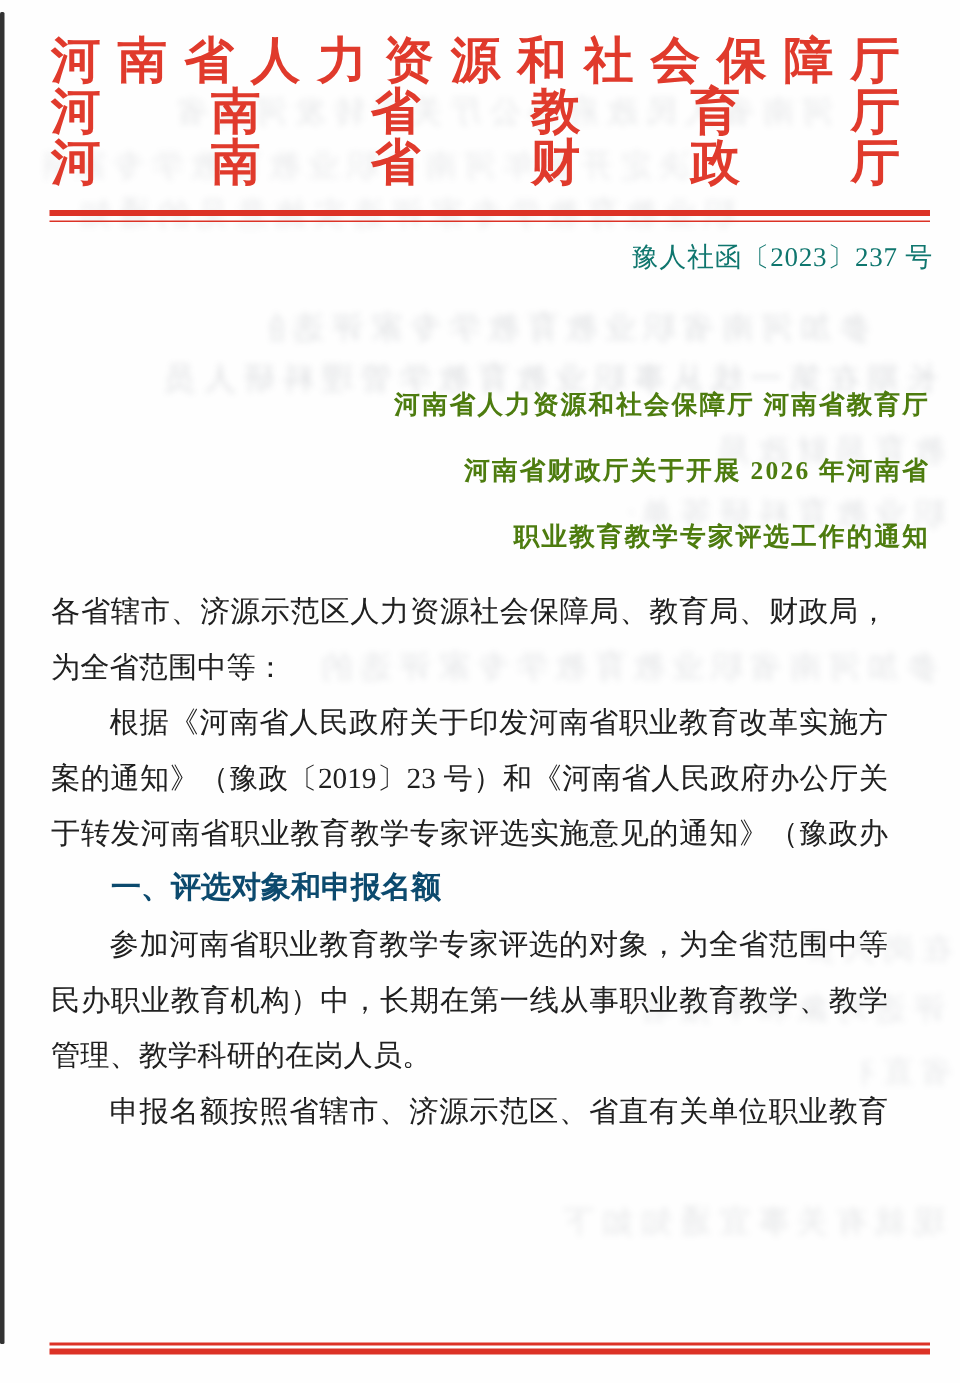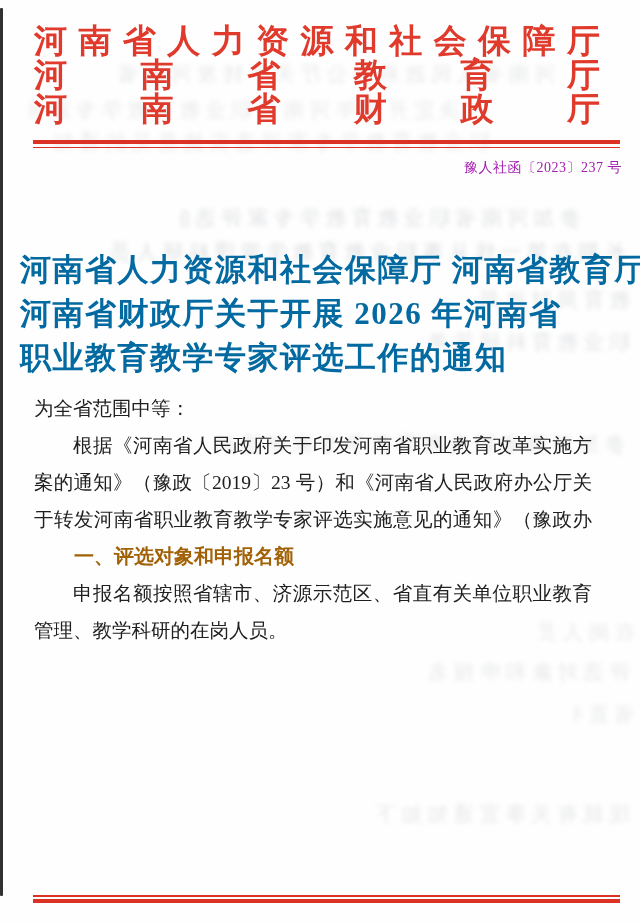--- a/index.html
+++ b/index.html
@@ -17,36 +17,36 @@
   .orgs{position:absolute;left:34px;top:24px;width:566px;color:#e03a2c;font-weight:700;}
   .org-line{display:flex;justify-content:space-between;height:34px;font-size:33px;line-height:34px;}
   
   .rule{position:absolute;left:33px;width:587px;}
   .rule-header{top:140px;}
   .rule-footer{top:895px;}
   .rule .thick{height:4px;background:#dc3226;}
   .rule .thin{height:1.5px;background:#dc3226;}
   .rule .gap{height:2.5px;}
   .doc-no{
-    position:absolute;top:159px;right:18px;font-size:14px;color:#a21caf;
+    position:absolute;top:159px;right:18px;font-size:18px;color:#0f766e;
     letter-spacing:.5px;white-space:nowrap;
   }
   .title{
-    position:absolute;left:20px;top:248px;width:600px;text-align:left;
-    font-weight:700;color:#0369a1;font-size:31px;letter-spacing:1.5px;
+    position:absolute;left:20px;top:248px;width:600px;text-align:right;
+    font-weight:700;color:#4d7c0f;font-size:17px;letter-spacing:1.5px;
   }
   .title-line{height:44px;line-height:44px;white-space:nowrap;}
   .body{
     position:absolute;left:34px;top:390px;width:558px;
     font-size:19.5px;color:#202020;
   }
   .bline{height:37px;line-height:37px;}
   .just{text-align:justify;text-align-last:justify;}
   .ind{text-indent:2em;}
-  .hd{font-family:Liberation Serif, serif;font-weight:700;font-size:20px;color:#a16207;}
+  .hd{font-family:Liberation Mono, monospace;font-weight:700;font-size:20px;color:#0c4a6e;}
   
   .bleed{
     position:absolute;color:#6f7680;transform:scaleX(-1);
     filter:blur(2px);font-size:21px;letter-spacing:5px;
     white-space:nowrap;overflow:hidden;pointer-events:none;
   }
 </style>
 </head>
 <body>
 
@@ -109,27 +109,30 @@
 
   <div class="doc-no">豫人社函〔2023〕237 号</div>
 
   <div class="title">
     <div class="title-line">河南省人力资源和社会保障厅 河南省教育厅</div>
     <div class="title-line">河南省财政厅关于开展 2026 年河南省</div>
     <div class="title-line">职业教育教学专家评选工作的通知</div>
   </div>
 
   <div class="body">
+    <div class="bline just">各省辖市、济源示范区人力资源社会保障局、教育局、财政局，</div>
     <div class="bline">为全省范围中等：</div>
     <div class="bline just ind">根据《河南省人民政府关于印发河南省职业教育改革实施方</div>
     <div class="bline just">案的通知》（豫政〔2019〕23 号）和《河南省人民政府办公厅关</div>
     <div class="bline just">于转发河南省职业教育教学专家评选实施意见的通知》（豫政办</div>
     <div class="bline ind hd">一、评选对象和申报名额</div>
+    <div class="bline just ind">参加河南省职业教育教学专家评选的对象，为全省范围中等</div>
+    <div class="bline just">民办职业教育机构）中，长期在第一线从事职业教育教学、教学</div>
+    <div class="bline">管理、教学科研的在岗人员。</div>
     <div class="bline just ind">申报名额按照省辖市、济源示范区、省直有关单位职业教育</div>
-    <div class="bline">管理、教学科研的在岗人员。</div>
   </div>
 
   <div class="rule rule-footer">
     <div class="thin"></div>
     <div class="gap"></div>
     <div class="thick"></div>
   </div>
 
 </div>
 

